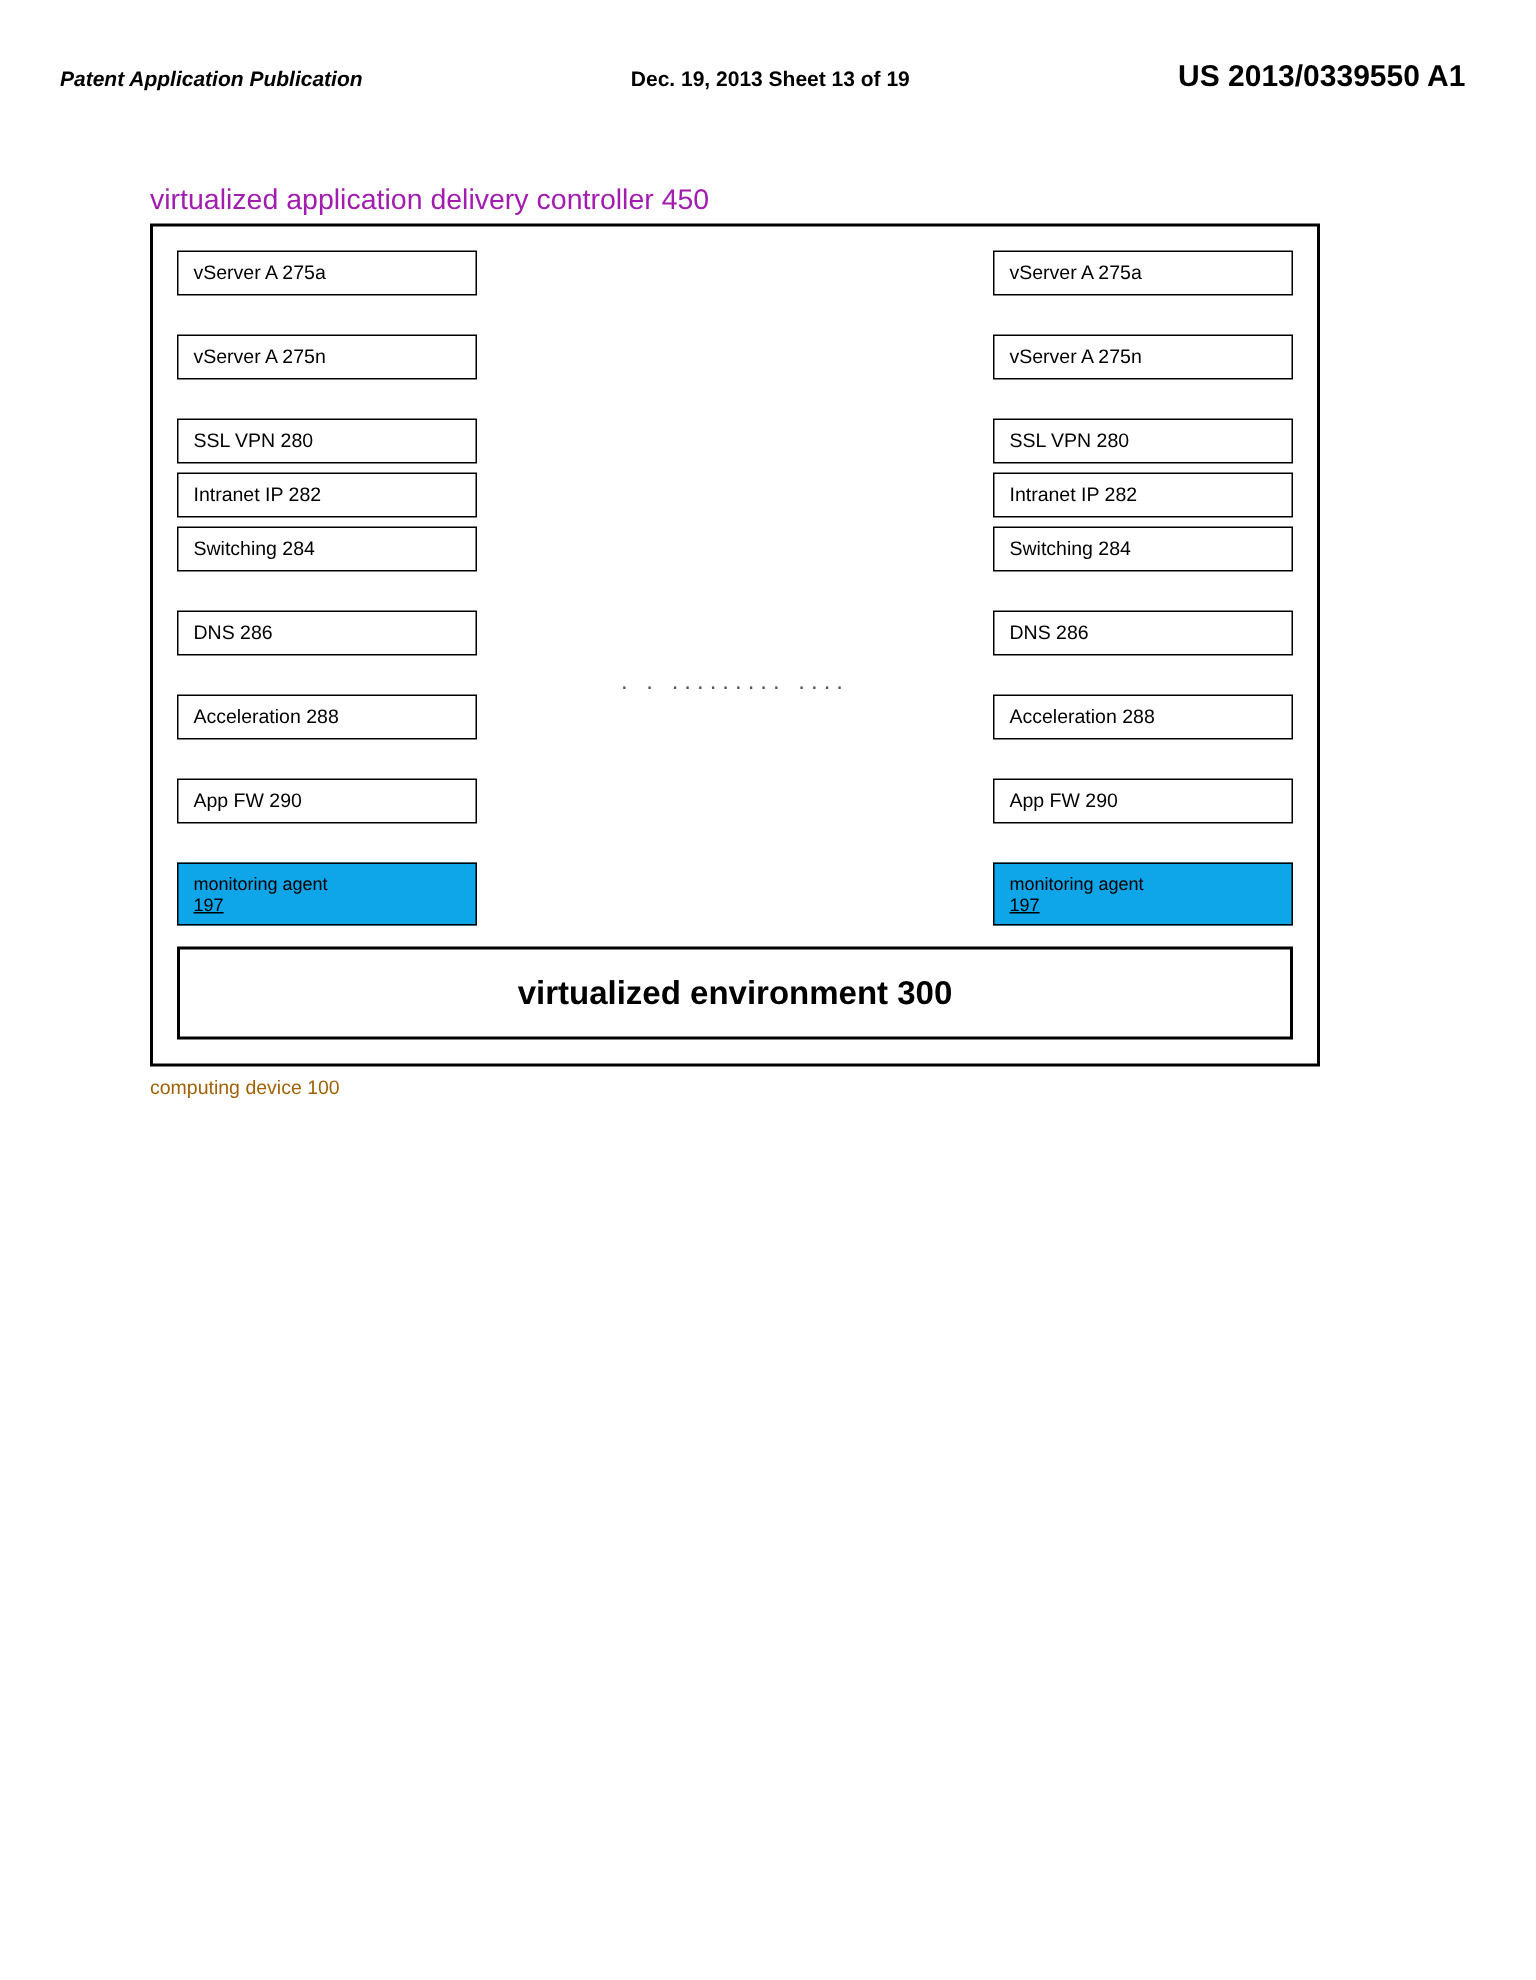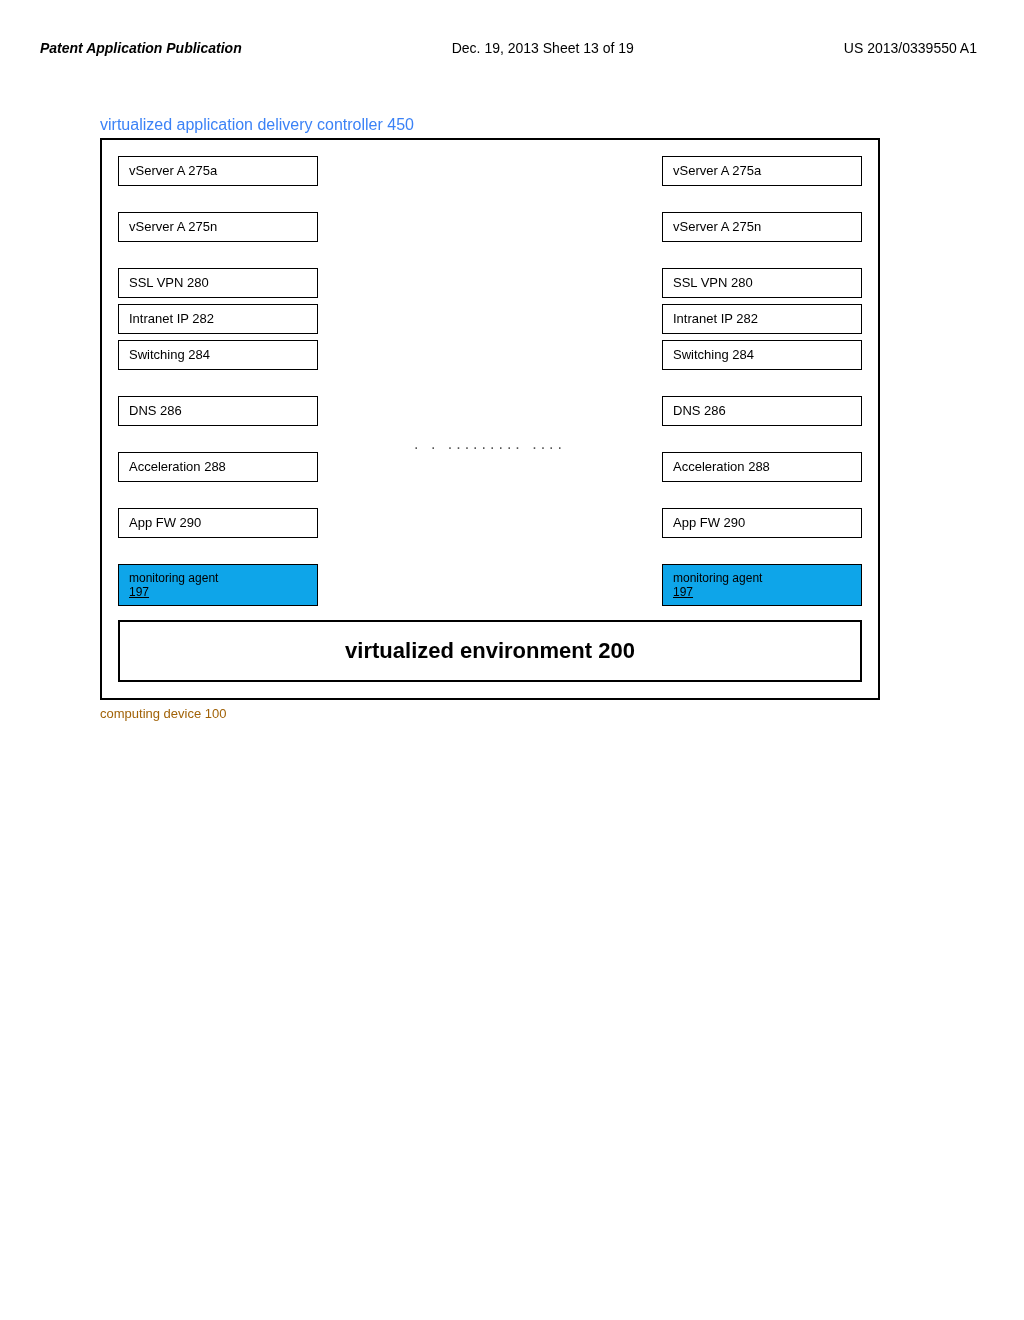--- a/index.html
+++ b/index.html
@@ -32,39 +32,39 @@
     }
 
     .header-left {
       font-size: 14px;
       font-weight: bold;
       font-style: italic;
     }
 
     .header-center {
       font-size: 14px;
-      font-weight: normal;
+      font-weight: bold;
     }
 
     .header-right {
-      font-size: 14px;
-      font-weight: normal;
+      font-size: 20px;
+      font-weight: bold;
     }
 
     .diagram-area {
       display: flex;
       flex-direction: column;
       align-items: flex-start;
       margin-left: 60px;
     }
 
     .controller-label {
-      font-size: 16px;
+      font-size: 19px;
       margin-bottom: 4px;
-      color: #3b82f6;
+      color: #a21caf;
     }
 
     .outer-box {
       border: 2px solid #000;
       padding: 16px;
       width: 780px;
       position: relative;
     }
 
     .servers-row {
@@ -204,21 +204,21 @@
           <div class="component-box">App FW 290</div>
           <div class="component-spacer"></div>
           <div class="monitoring-box">
             monitoring agent<br><span class="underline">197</span>
           </div>
         </div>
 
       </div>
 
       <div class="venv-box">
-        <span class="venv-label">virtualized environment 200</span>
+        <span class="venv-label">virtualized environment 300</span>
       </div>
 
     </div>
 
     <div class="computing-label">computing device 100</div>
 
   </div>
 
 
 </div>

